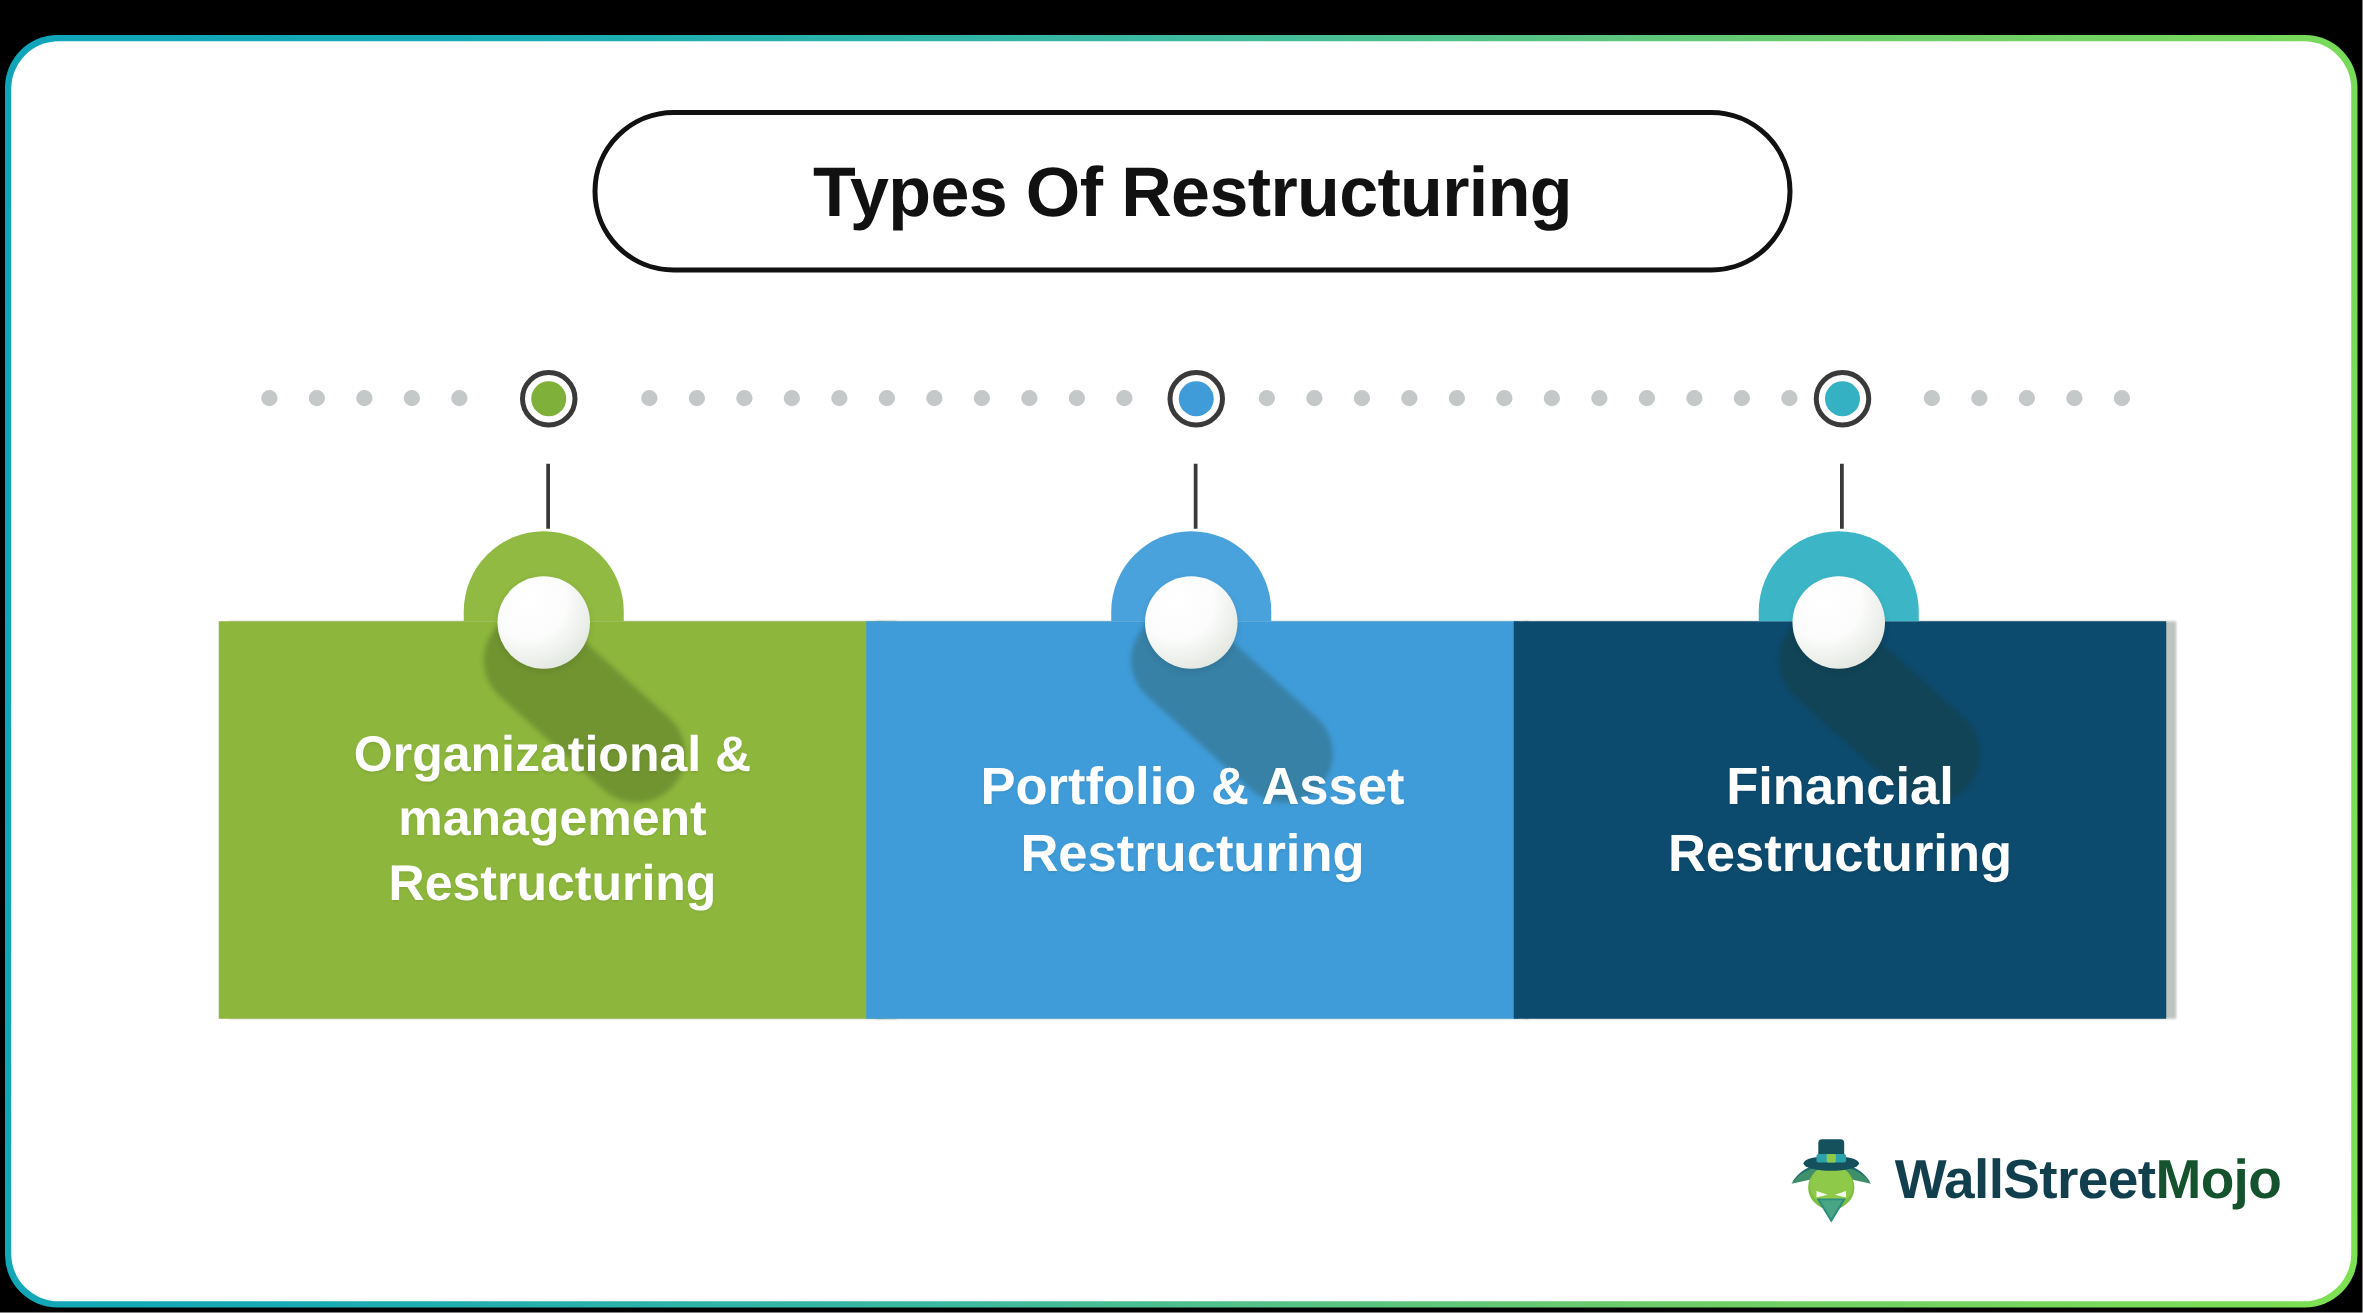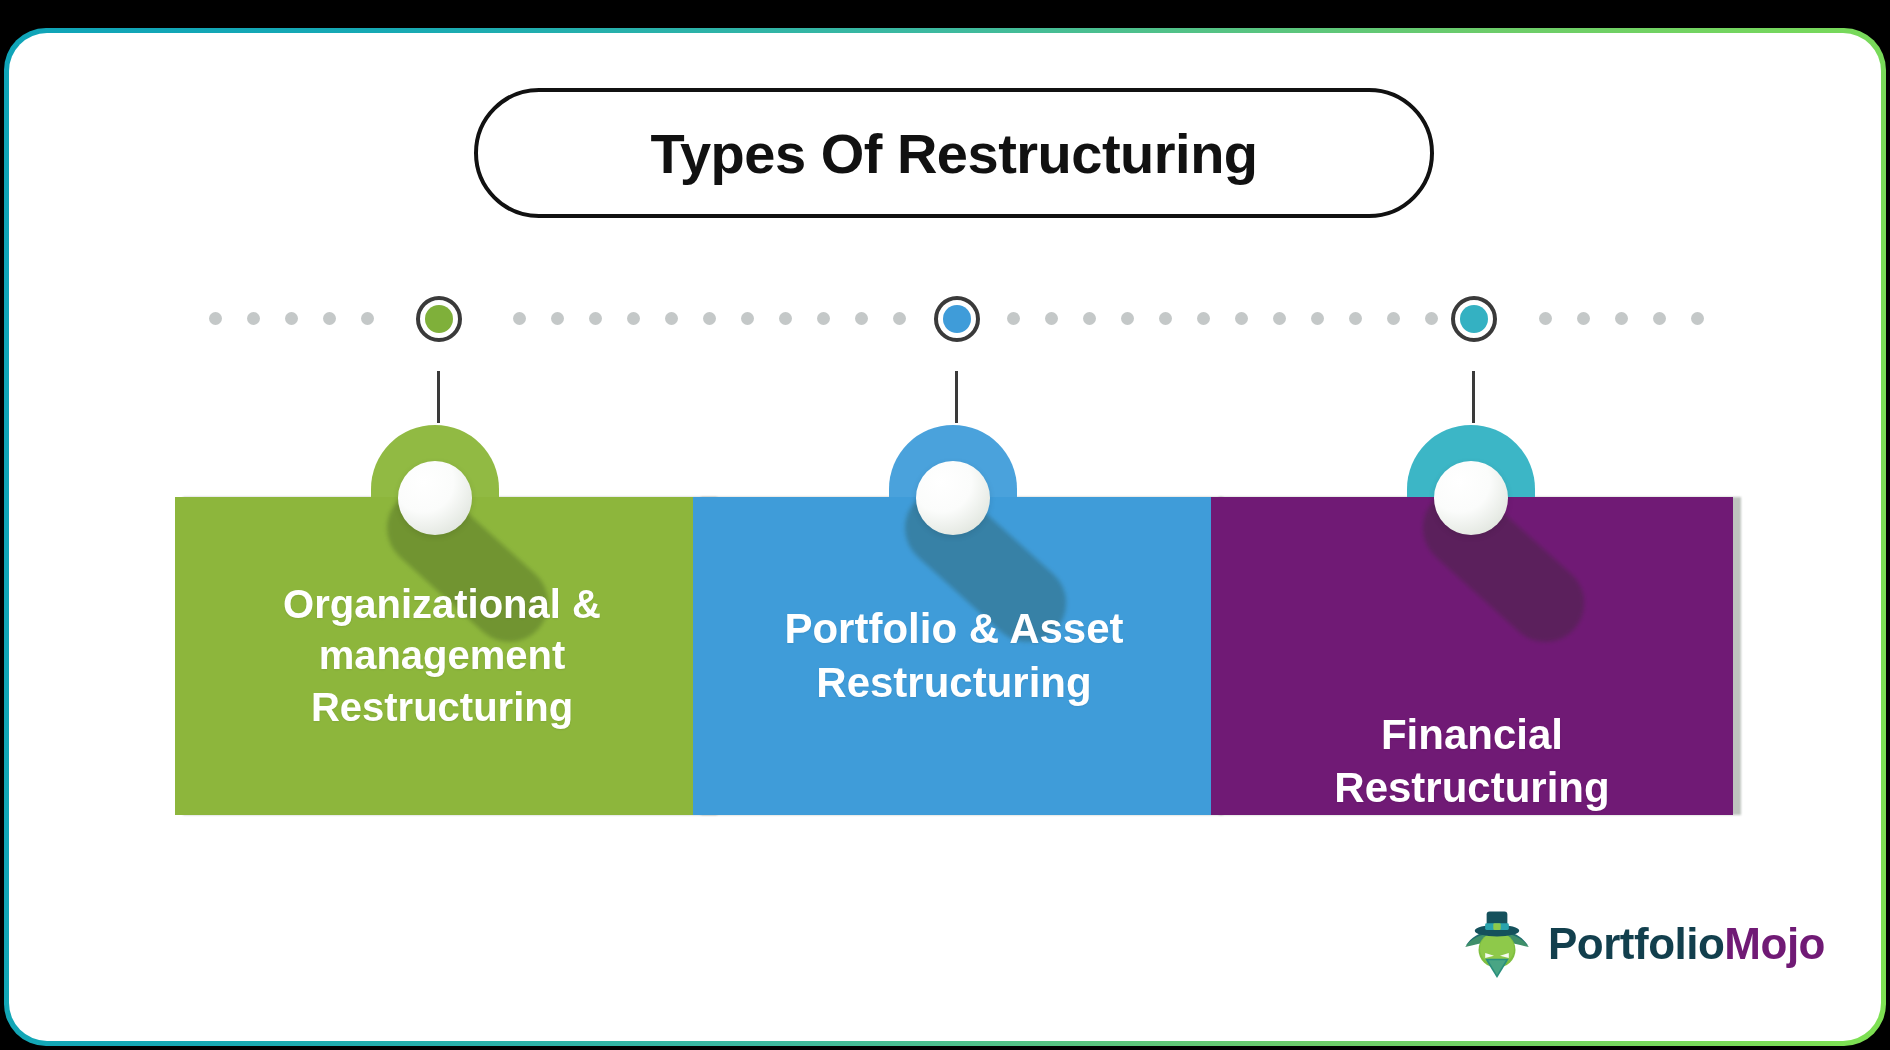--- a/index.html
+++ b/index.html
@@ -193,21 +193,21 @@
             <div style="position: absolute; left: 0px; top: 72px; width: 100%; height: 318px; overflow: hidden; z-index: 2; pointer-events: none;">
               <div class="sphere-shadow" style="left: 222px; top: -34px;"></div>
             </div>
             <div style="position: absolute; top: 0px; width: 128px; height: 72px; border-top-left-radius: 64px; border-top-right-radius: 64px; overflow: hidden; z-index: 2; left: 196px;">
               <div class="sphere-shadow" style="left: 26px; top: 38px;"></div>
             </div>
             <div class="sphere" style="left: 223px; top: 36px;"></div>
           </div>
           <div class="card-wrap" style="left: 1202px; width: 522px; height: 400px;">
             <div class="card-shadow"></div>
-            <div class="card-body" style="background: #701a75; align-items: flex-end;">
+            <div class="card-body" style="background: #0c4a6e;">
               <div class="card-label" style="font-size: 42px;">
                 <div>Financial</div>
                 <div>Restructuring</div>
               </div>
             </div>
             <div class="bump" style="left: 196px; background: rgb(60, 182, 198);"></div>
             <div style="position: absolute; left: 0px; top: 72px; width: 100%; height: 318px; overflow: hidden; z-index: 2; pointer-events: none;">
               <div class="sphere-shadow" style="left: 222px; top: -34px;"></div>
             </div>
             <div style="position: absolute; top: 0px; width: 128px; height: 72px; border-top-left-radius: 64px; border-top-right-radius: 64px; overflow: hidden; z-index: 2; left: 196px;">
@@ -228,19 +228,19 @@
           <path d="M34 70 L50 96 L66 70 Z" fill="#2a8f7d"></path>
           <path d="M38 72 L50 92 L62 72 Z" fill="#49a584"></path>
           <ellipse cx="50" cy="32" rx="30" ry="8" fill="#15515c"></ellipse>
           <rect x="36" y="6" width="28" height="26" rx="4" fill="#15515c"></rect>
           <rect x="34" y="22" width="32" height="9" rx="2" fill="#2aa3ad"></rect>
           <rect x="45" y="22" width="10" height="9" rx="1.5" fill="#8ec94a"></rect>
           <path d="M34 62 L46 66 L34 69 Z" fill="#ffffff" opacity=".92"></path>
           <path d="M66 62 L54 66 L66 69 Z" fill="#ffffff" opacity=".92"></path>
         </svg>
         <div id="logo-word">
-          <span class="w1" style="color: rgb(18, 63, 77);">Portfolio</span><span class="w2" style="color: #701a75;">Mojo</span>
+          <span class="w1" style="color: rgb(18, 63, 77);">WallStreet</span><span class="w2" style="color: #14532d;">Mojo</span>
         </div>
       </div>
 
     </div>
   </div>
 </div>
 
 </body></html>

